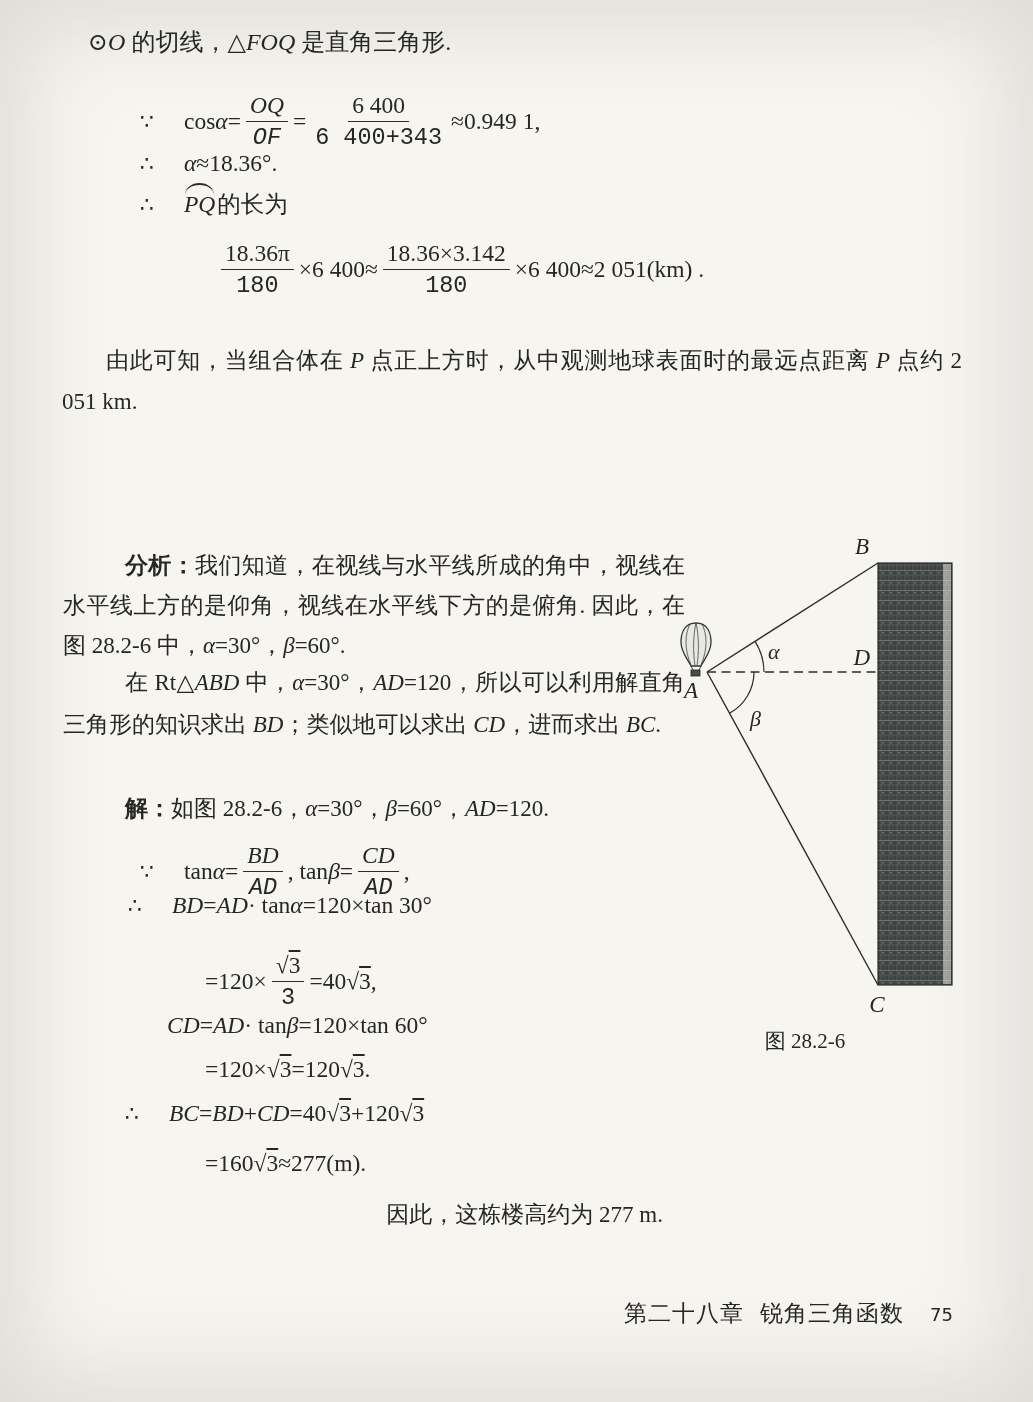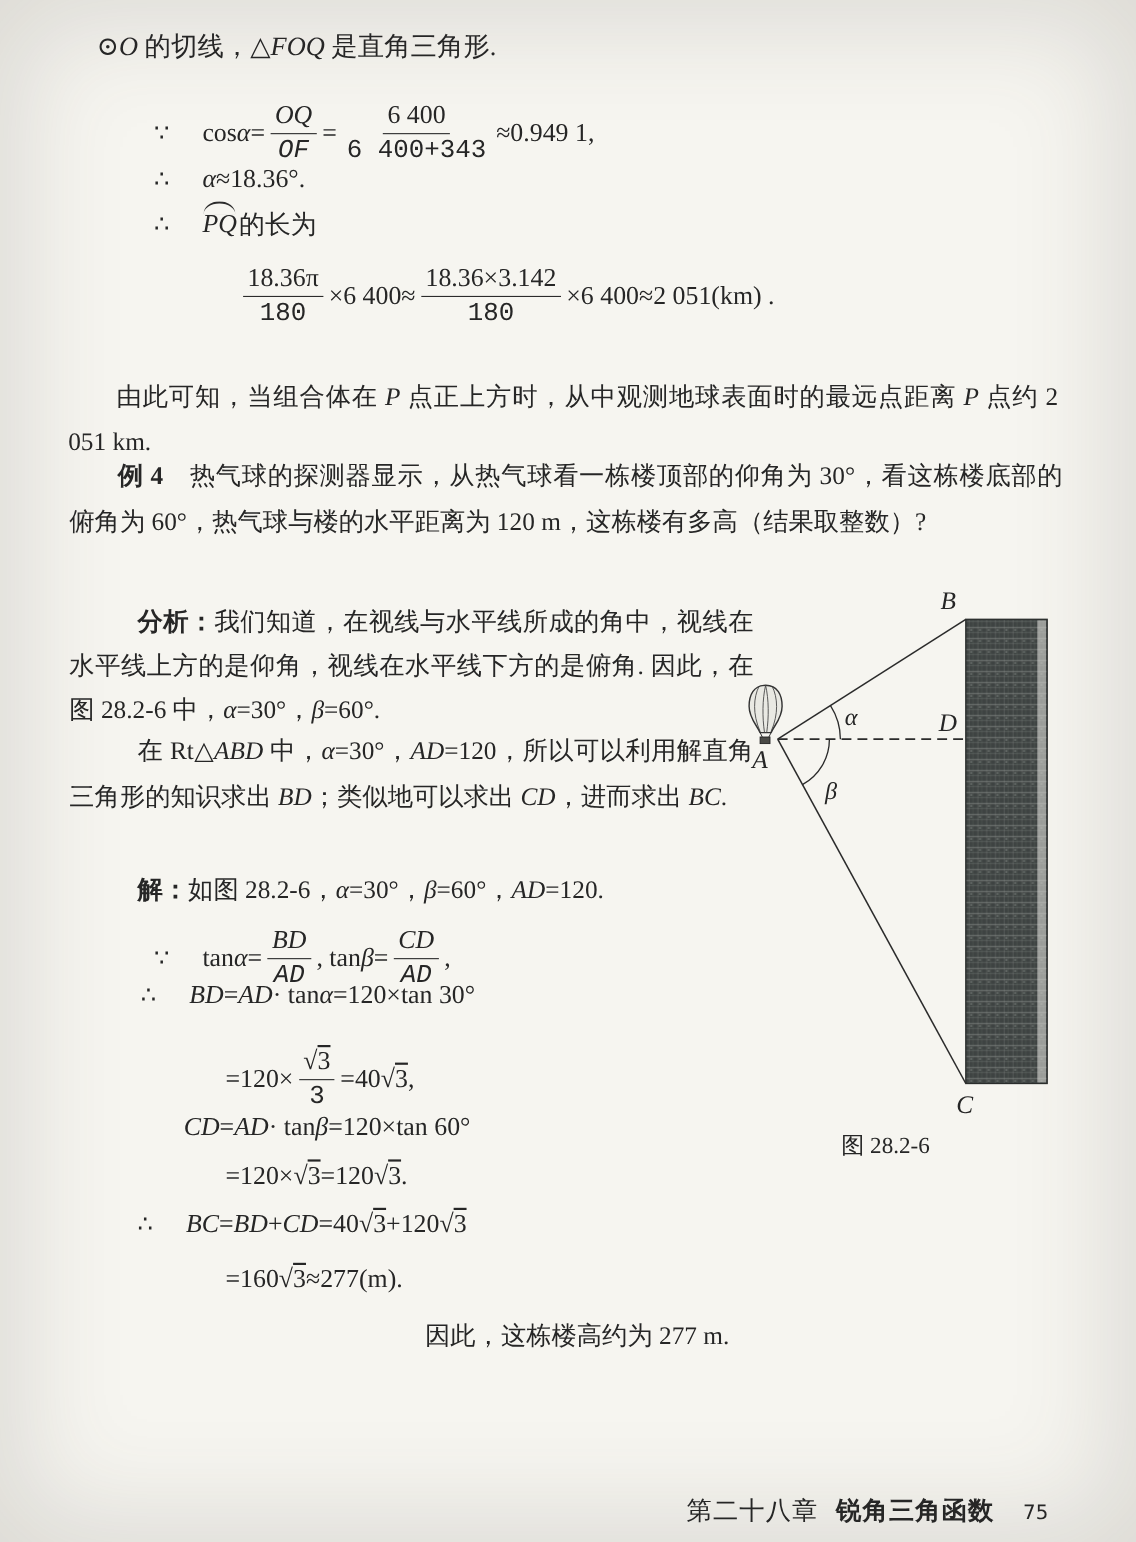--- a/index.html
+++ b/index.html
@@ -14,23 +14,23 @@
   .fr .num{border-bottom:1.6px solid #2b2b2b;padding:0 4px 1px;display:block;text-align:center;}
   .fr .den{padding:1px 4px 0;display:block;text-align:center;font-family:Liberation Mono, monospace;}
   .sq{white-space:nowrap;}
   .sq .ov{text-decoration:overline;}
   .arc{position:relative;display:inline-block;margin-right:2px;}
   .arc::before{content:"";position:absolute;left:1px;right:1px;top:-8px;height:10px;
                border-top:2px solid #2b2b2b;border-radius:50%/100% 100% 0 0;}
   .bold{font-weight:bold;}
   .l1{position:absolute;margin:0;font-size:24px;}
   .fig{position:absolute;left:655px;top:528px;}
-  .footer{position:absolute;top:1358px;right:80px;display:flex;align-items:baseline;
+  .footer{position:absolute;top:1298px;right:80px;display:flex;align-items:baseline;
           font-size:23px;letter-spacing:1px;justify-content:space-between;}
-  .footer .sec{margin-left:16px;font-weight:bold;}
+  .footer .sec{margin-left:16px;}
   .footer .pg{font-family:"DejaVu Sans",sans-serif;font-size:18px;margin-left:26px;letter-spacing:0;}
   svg text{font-family:"Liberation Serif","DejaVu Serif",serif;fill:#262626;}
   svg .itx{font-style:italic;}
 </style>
 </head>
 <body>
 
 <div class="page">
 
   <p class="l1" style="left:88px;top:26px;"><span>⊙</span><span class="it">O</span><span> 的切线，△</span><span class="it">FOQ</span><span> 是直角三角形.</span></p>
@@ -72,21 +72,20 @@
     <span>×6 400≈</span>
     <span class="fr">
         <span class="num">18.36×3.142</span>
         <span class="den">180</span>
       </span>
     <span>×6 400≈2 051(km) .</span>
   </div>
 
   <p class="para" style="left:62px;top:296px;width:900px;text-indent:44px;margin-top:44px;"><span>由此可知，当组合体在 </span><span class="it">P</span><span> 点正上方时，从中观测地球表面时的最远点距离 </span><span class="it">P</span><span> 点约 2 051 km.</span></p>
 
-  <p class="para" style="left:63px;top:412px;width:903px;text-indent:44px;line-height:42px;"><span class="bold">例 4</span><span>　热气球的探测器显示，从热气球看一栋楼顶部的仰角为 30°，看这栋楼底部的俯角为 60°，热气球与楼的水平距离为 120 m，这栋楼有多高（结果取整数）?</span></p>
 
   <p class="para" style="left:63px;top:546px;width:622px;text-indent:62px;line-height:40px;"><span class="bold">分析：</span><span>我们知道，在视线与水平线所成的角中，视线在水平线上方的是仰角，视线在水平线下方的是俯角. 因此，在图 28.2-6 中，</span><span class="it">α</span><span>=30°，</span><span class="it">β</span><span>=60°.</span></p>
 
   <p class="para" style="left:63px;top:662px;width:622px;text-indent:62px;line-height:42px;"><span>在 Rt△</span><span class="it">ABD</span><span> 中，</span><span class="it">α</span><span>=30°，</span><span class="it">AD</span><span>=120，所以可以利用解直角三角形的知识求出 </span><span class="it">BD</span><span>；类似地可以求出 </span><span class="it">CD</span><span>，进而求出 </span><span class="it">BC</span><span>.</span></p>
 
   <p class="para" style="left:63px;top:788px;width:660px;text-indent:62px;text-align:left;"><span class="bold">解：</span><span>如图 28.2-6，</span><span class="it">α</span><span>=30°，</span><span class="it">β</span><span>=60°，</span><span class="it">AD</span><span>=120.</span></p>
 
   <div class="fx" style="left:140px;top:826px;">
     <span class="sym">∵</span>
     <span>tan </span>

